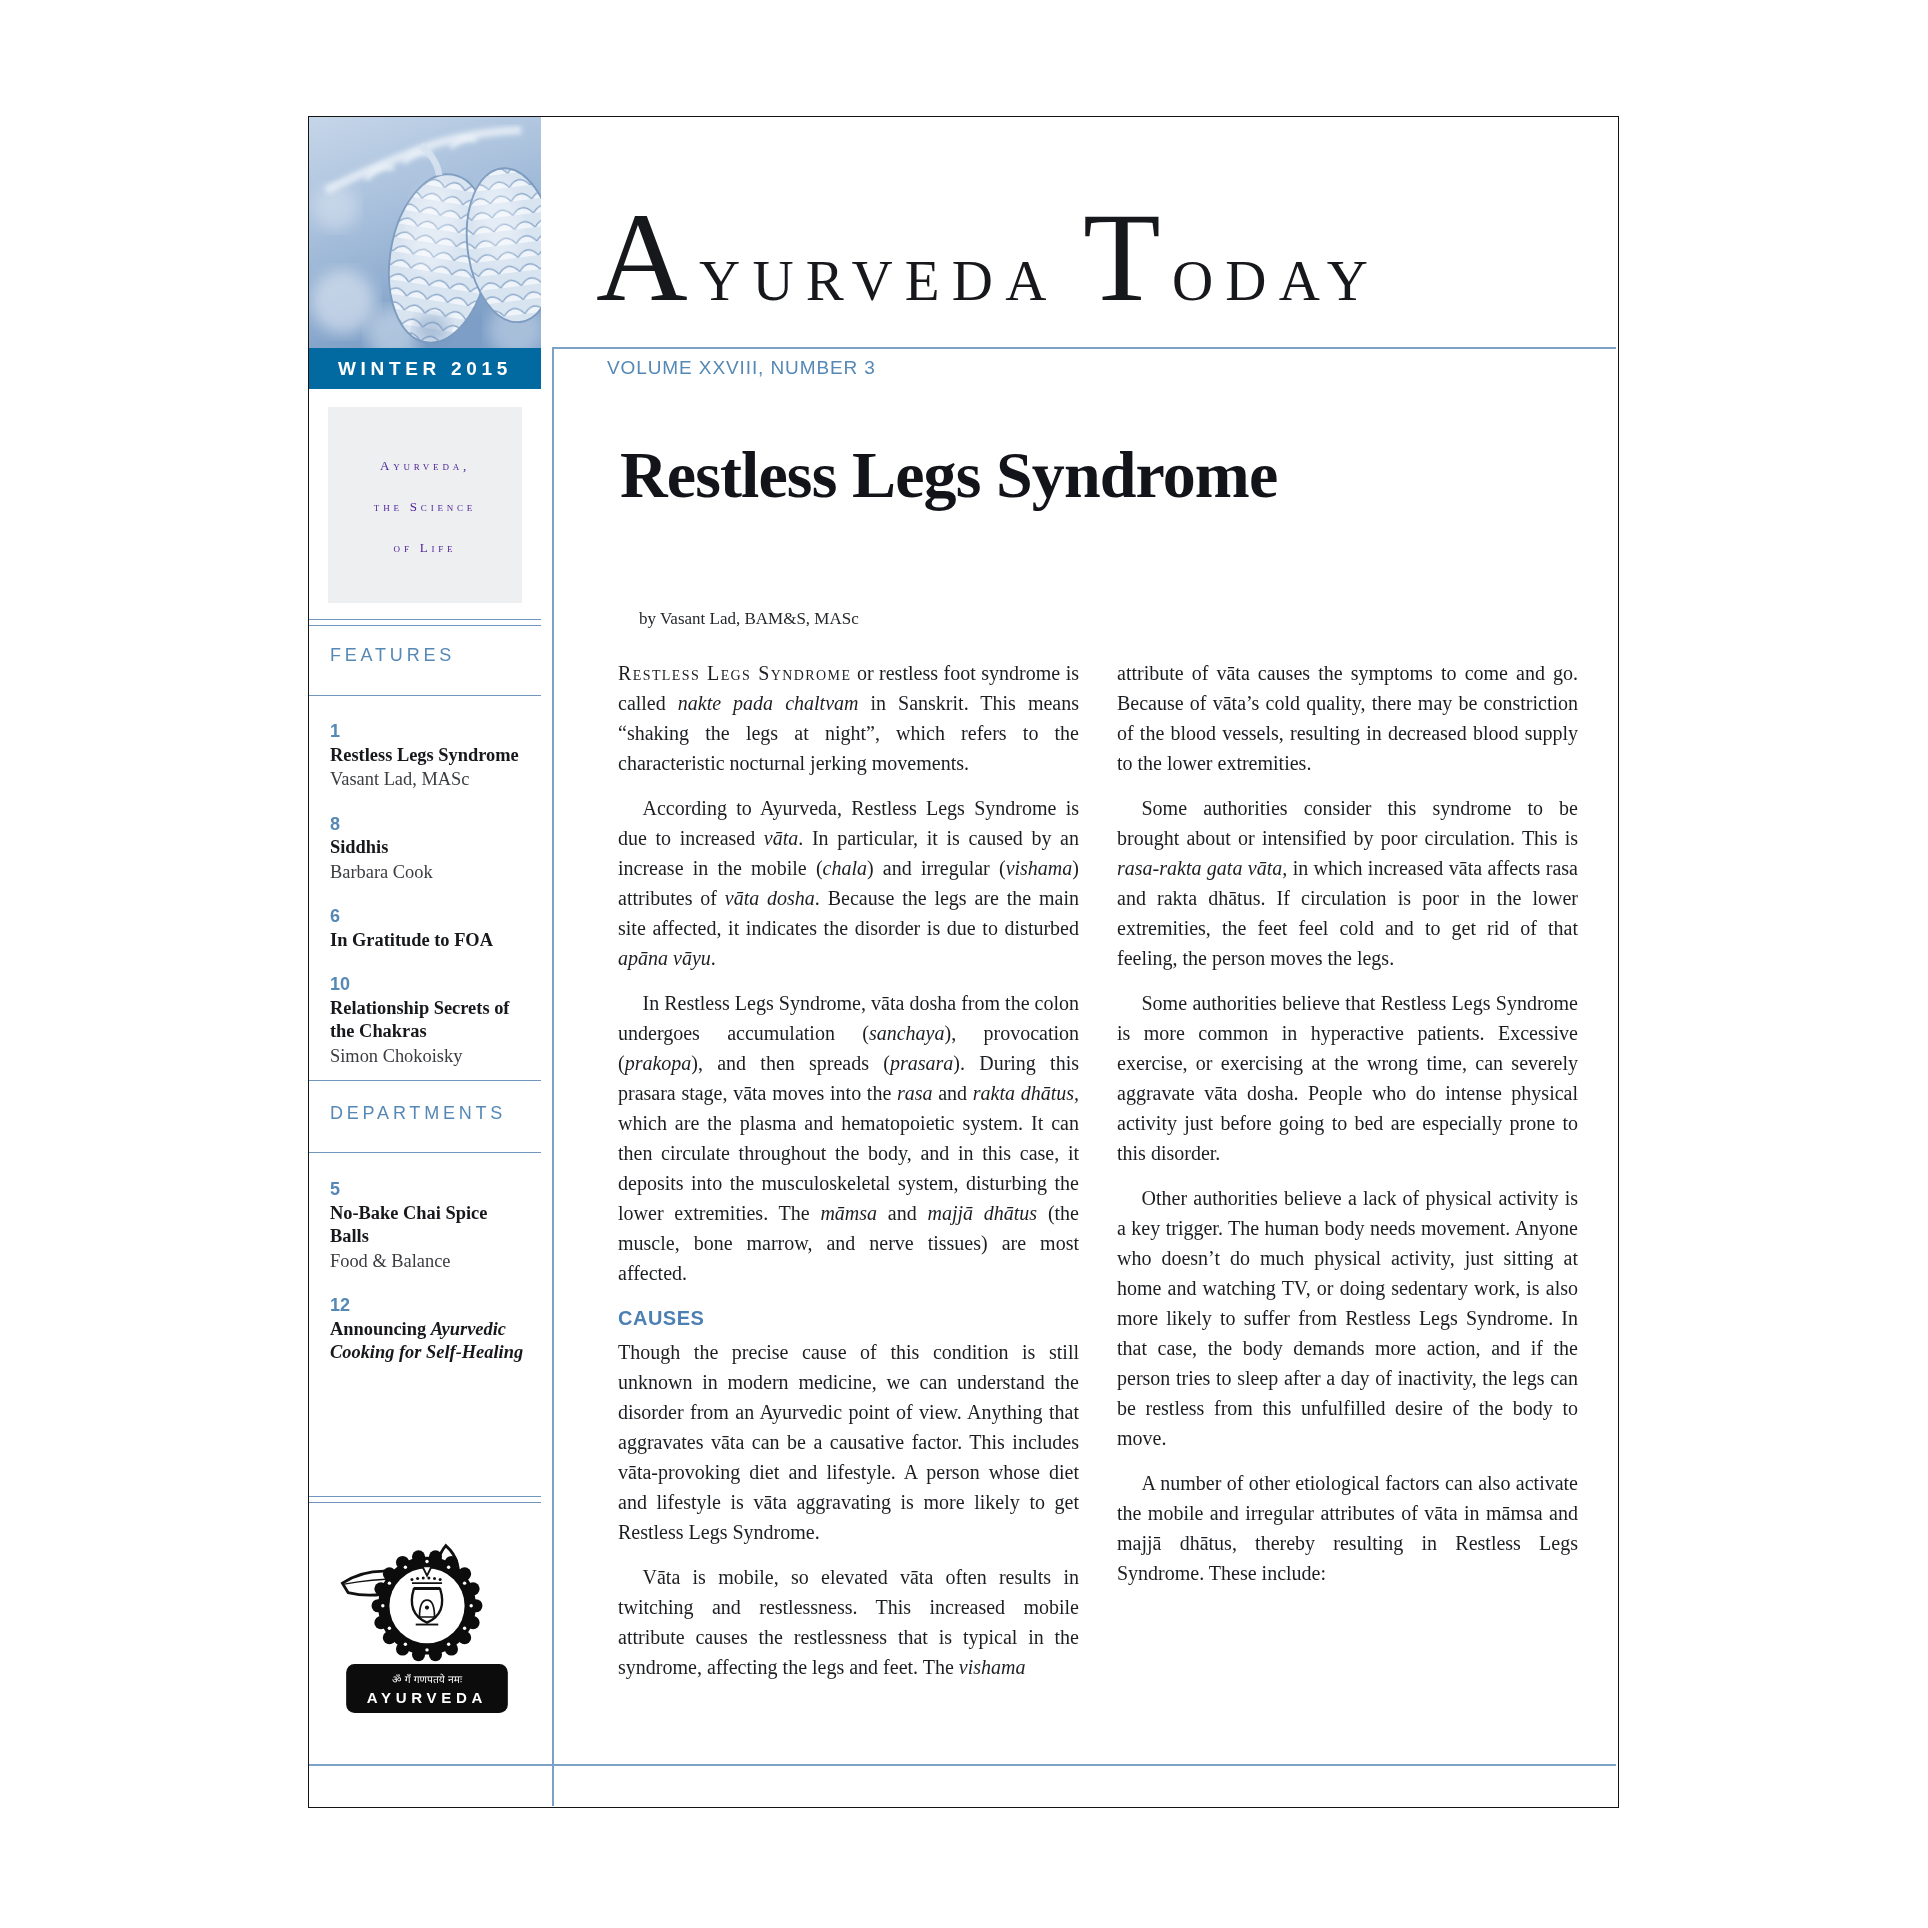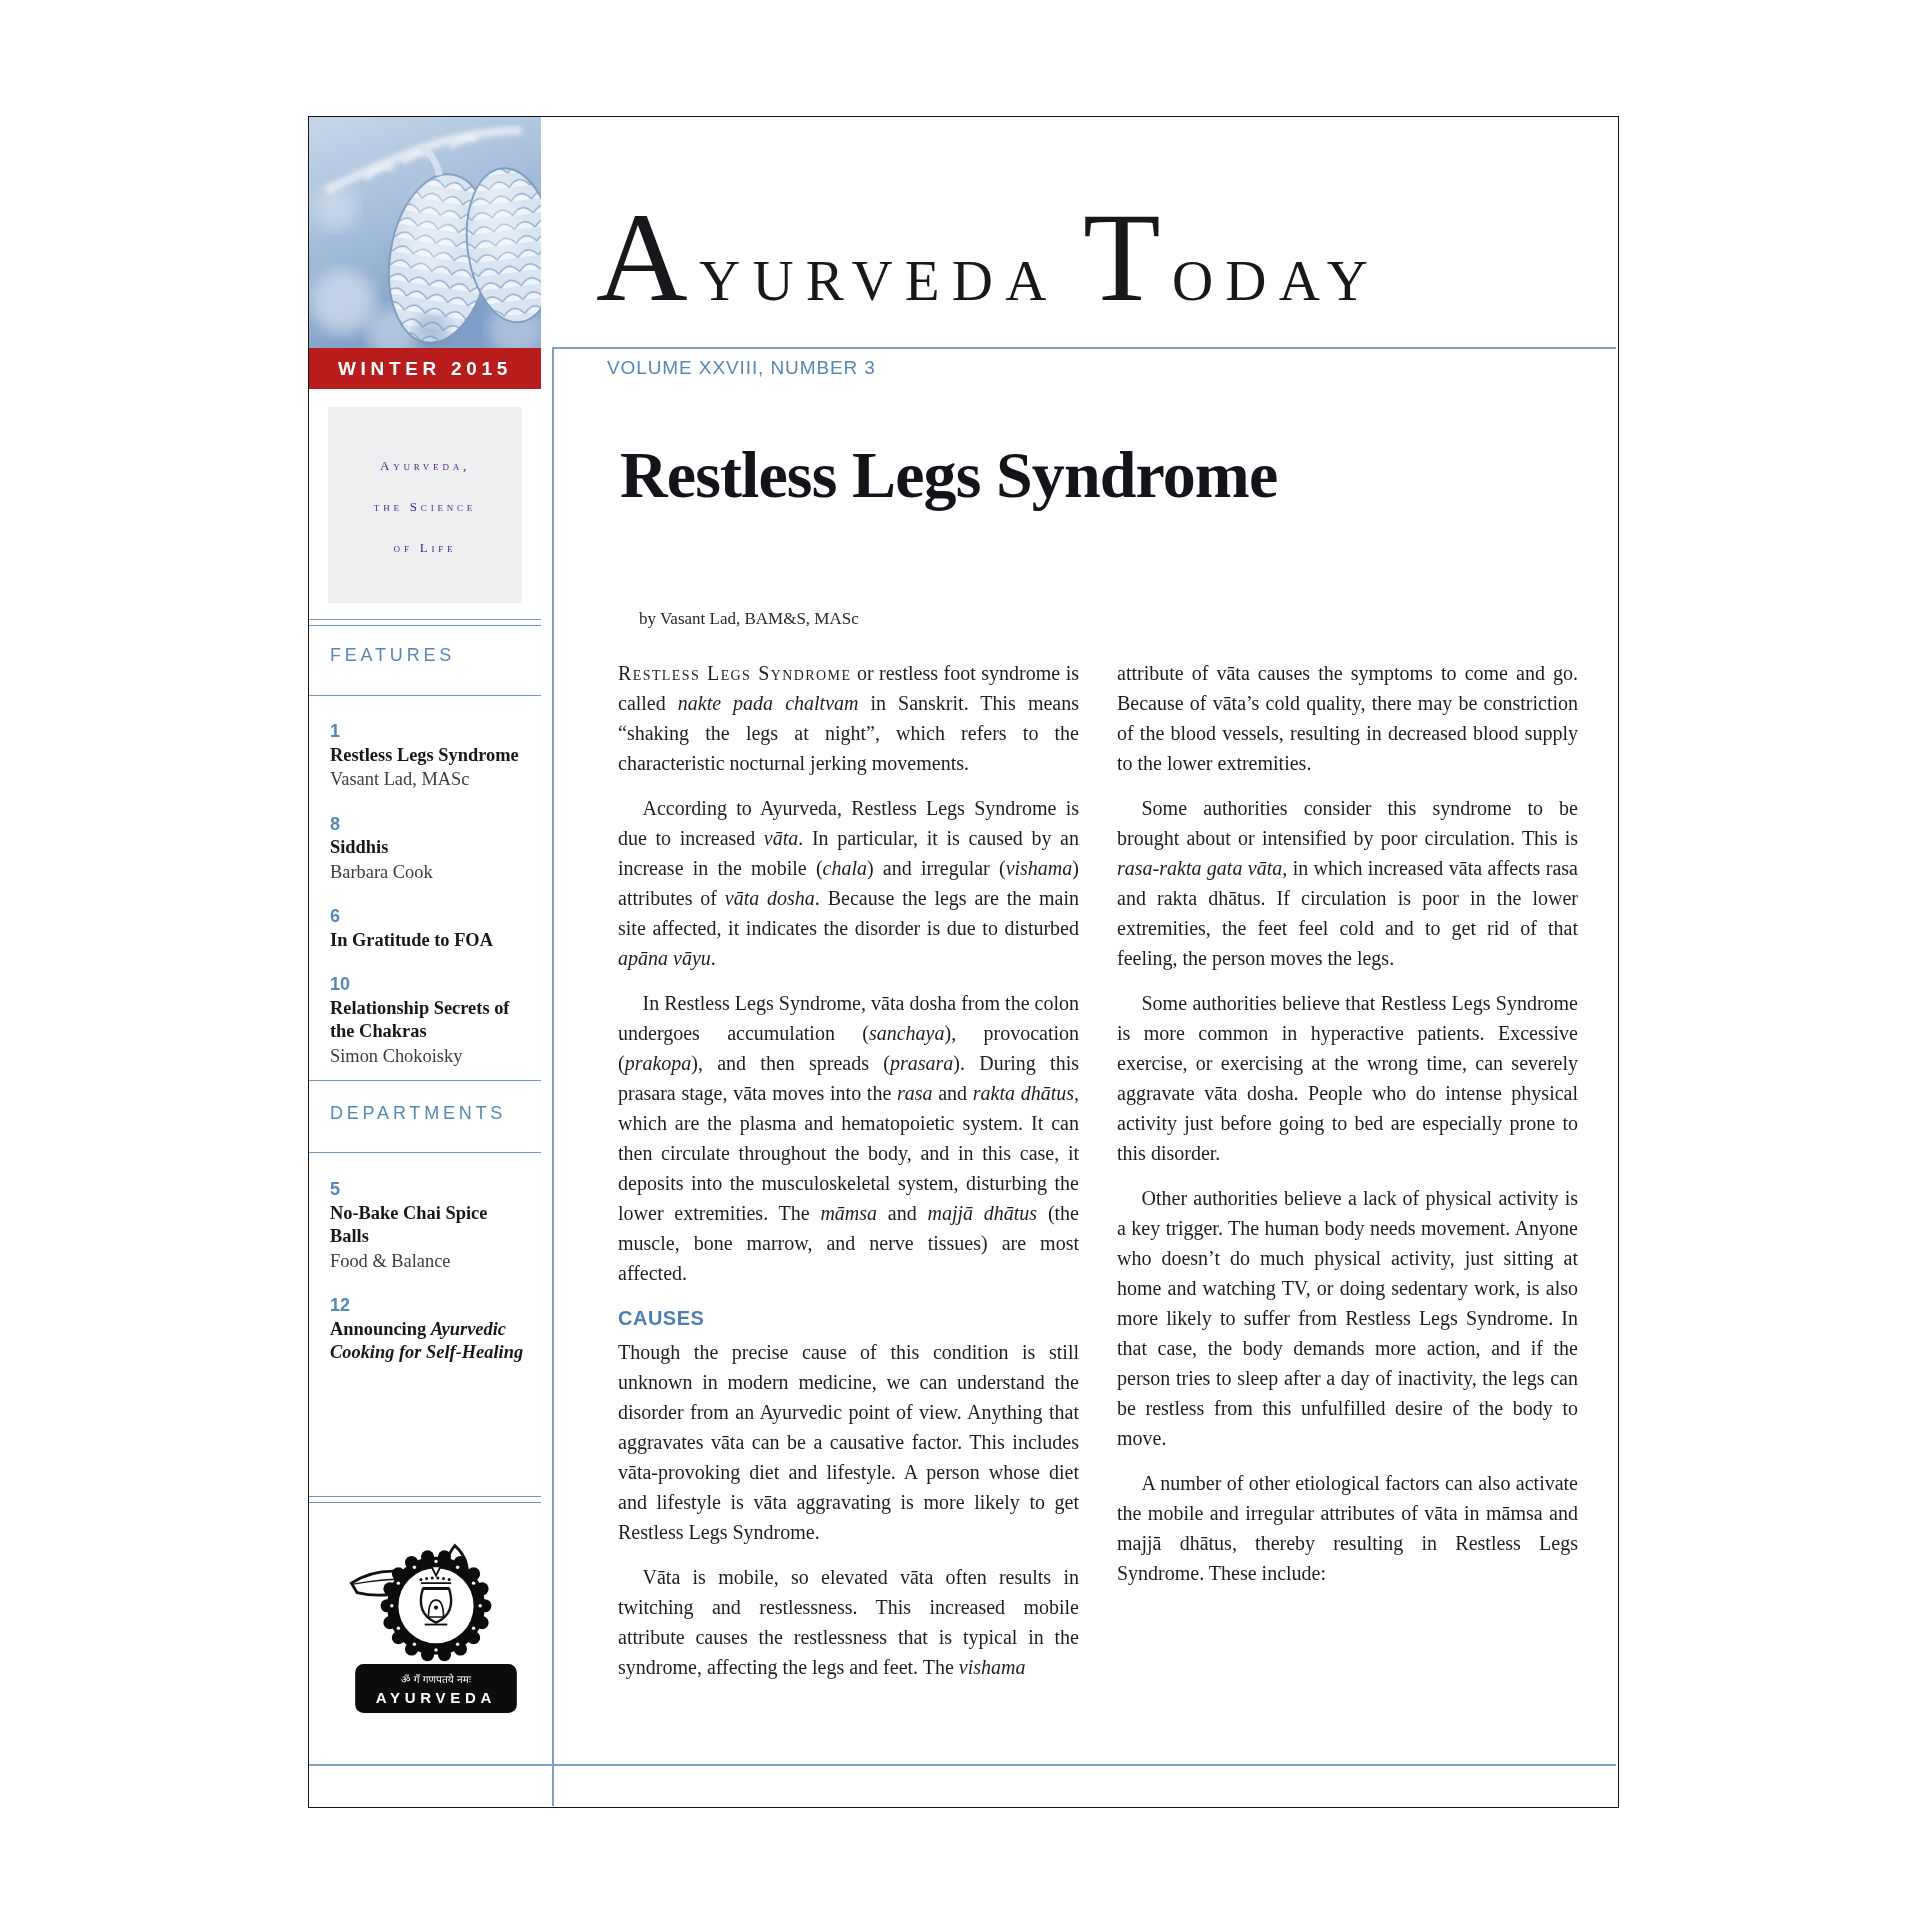--- a/index.html
+++ b/index.html
@@ -9,21 +9,21 @@
         border:1.9px solid #141414;background:#ffffff;box-sizing:border-box;}
 
   
   .photo{position:absolute;left:0;top:0;width:232px;height:231px;overflow:hidden;}
   .masthead-title{position:absolute;left:287px;top:56px;width:1022px;white-space:nowrap;
                   color:#17181c;}
   .mh-init{font-size:127px;line-height:169px;letter-spacing:11.3px;}
   .mh-rest{font-size:57px;line-height:169px;letter-spacing:12.2px;}
   .mh-gap{display:inline-block;width:24.5px;}
   .mast-rule{position:absolute;left:243px;top:230px;width:1064px;height:1.9px;background:#7ba2c6;}
-  .issue-band{position:absolute;left:0;top:231px;width:232px;height:41px;background:#b91c1c;
+  .issue-band{position:absolute;left:0;top:231px;width:232px;height:41px;background:#0369a1;
               display:flex;align-items:center;justify-content:center;}
   .issue-band span{font-family:"Liberation Sans","DejaVu Sans",sans-serif;font-weight:bold;
                    font-size:19px;letter-spacing:4.7px;color:#ffffff;}
   .volume-line{position:absolute;left:298px;top:240px;font-family:"Liberation Sans","DejaVu Sans",sans-serif;
                font-size:19px;letter-spacing:0.9px;color:#5588b5;}
 
   
   .sidebar{position:absolute;left:0;top:272px;width:232px;height:1416px;}
   .divider{position:absolute;left:243px;top:230px;width:1.9px;height:1459px;background:#7ba2c6;}
   .tagline-box{position:absolute;left:19px;top:18px;width:194px;height:196px;background:#edeff1;
@@ -32,21 +32,21 @@
   .rule{position:absolute;left:0;width:232px;height:0;border-top:1.9px solid #7096bd;}
   .dbl-rule{position:absolute;left:0;width:232px;height:4.7px;border-top:1.9px solid #7096bd;border-bottom:1.9px solid #7096bd;}
   .toc-label{position:absolute;left:21px;font-family:"Liberation Sans","DejaVu Sans",sans-serif;
              font-size:18px;letter-spacing:3.8px;color:#5588b5;}
   .toc-list{position:absolute;left:21px;width:194px;}
   .toc-entry{margin-bottom:21px;}
   .toc-num{font-family:"Liberation Sans","DejaVu Sans",sans-serif;font-weight:bold;
            font-size:18px;color:#5588b5;line-height:23.5px;}
   .toc-title{font-weight:bold;font-size:18.4px;line-height:23.5px;color:#17181c;}
   .toc-author{font-size:18.4px;line-height:24.5px;color:#3a3c40;}
-  .logo-wrap{position:absolute;left:33px;top:1145px;width:188px;height:198px;}
+  .logo-wrap{position:absolute;left:24px;top:1145px;width:188px;height:198px;}
 
   
   .article-title{position:absolute;left:311px;top:320px;width:996px;
                  font-weight:bold;font-size:66px;letter-spacing:-0.9px;color:#131419;}
   .byline{position:absolute;left:330px;top:492px;font-size:17px;color:#26282c;}
   .col{position:absolute;top:541px;width:461px;font-size:20px;line-height:30px;
        text-align:justify;color:#1c1e21;}
   .col1{left:309px;}
   .col2{left:808px;}
   .col p{margin:0 0 15px 0;}

